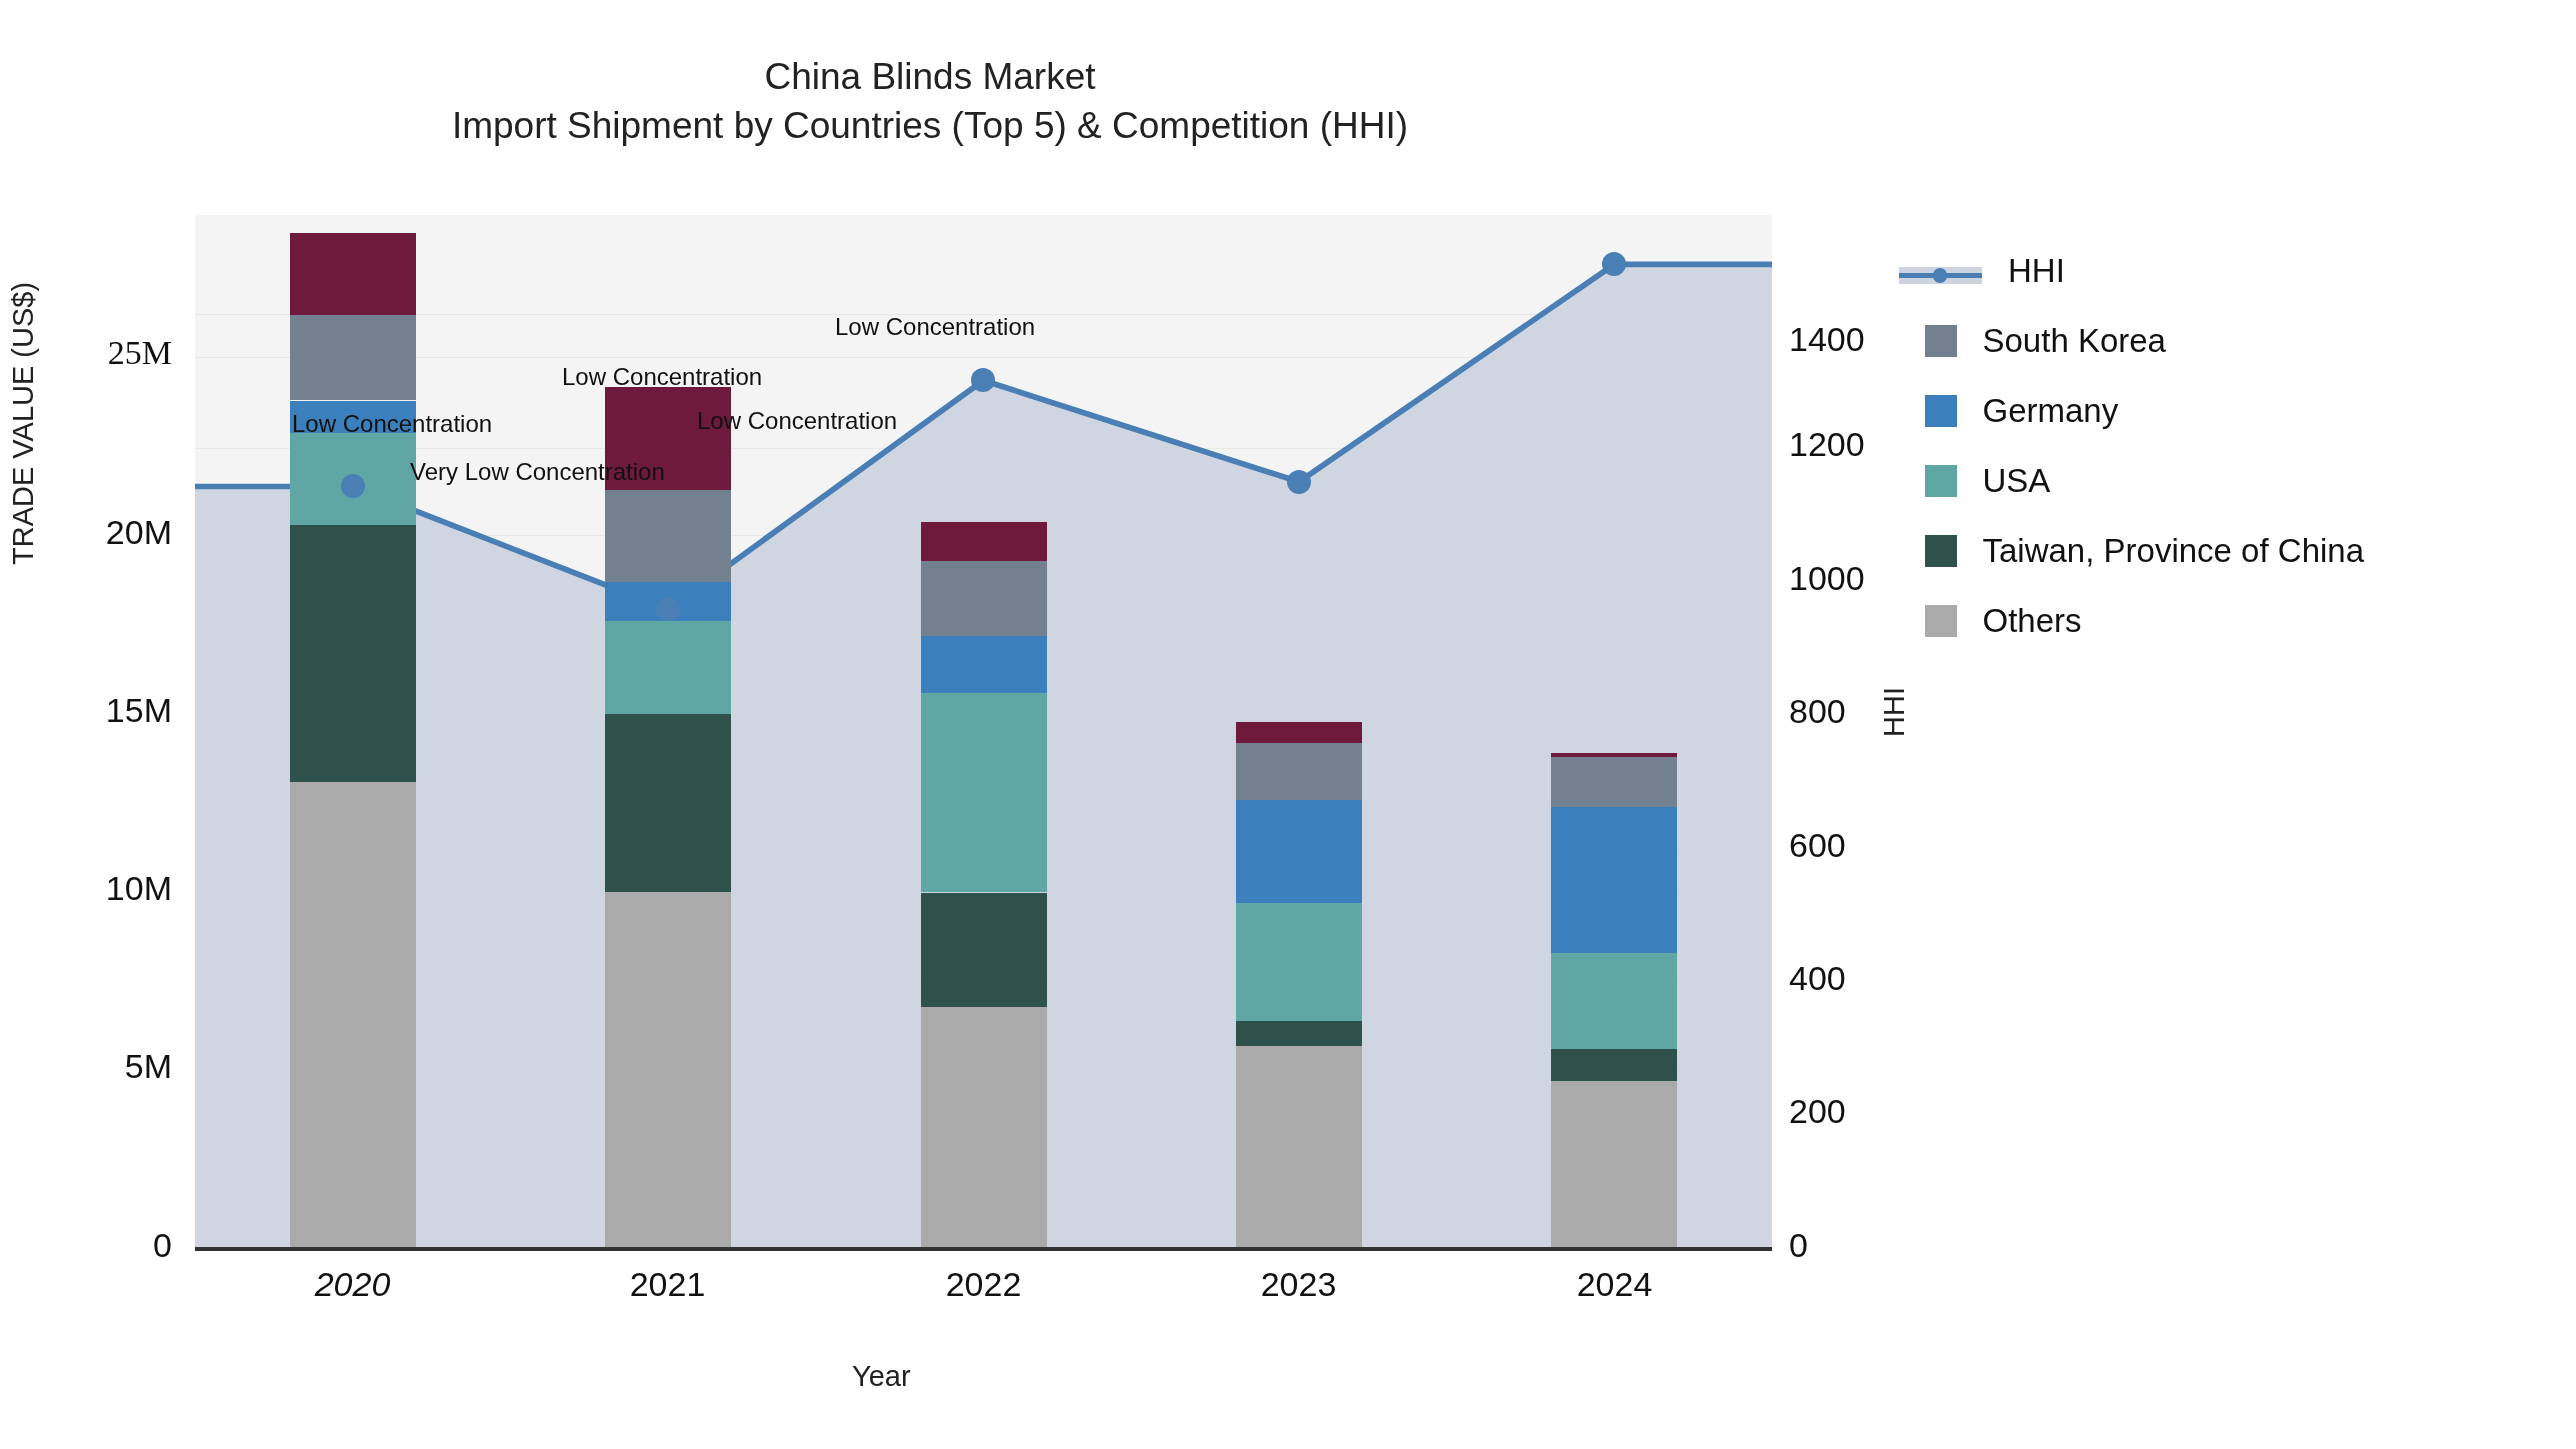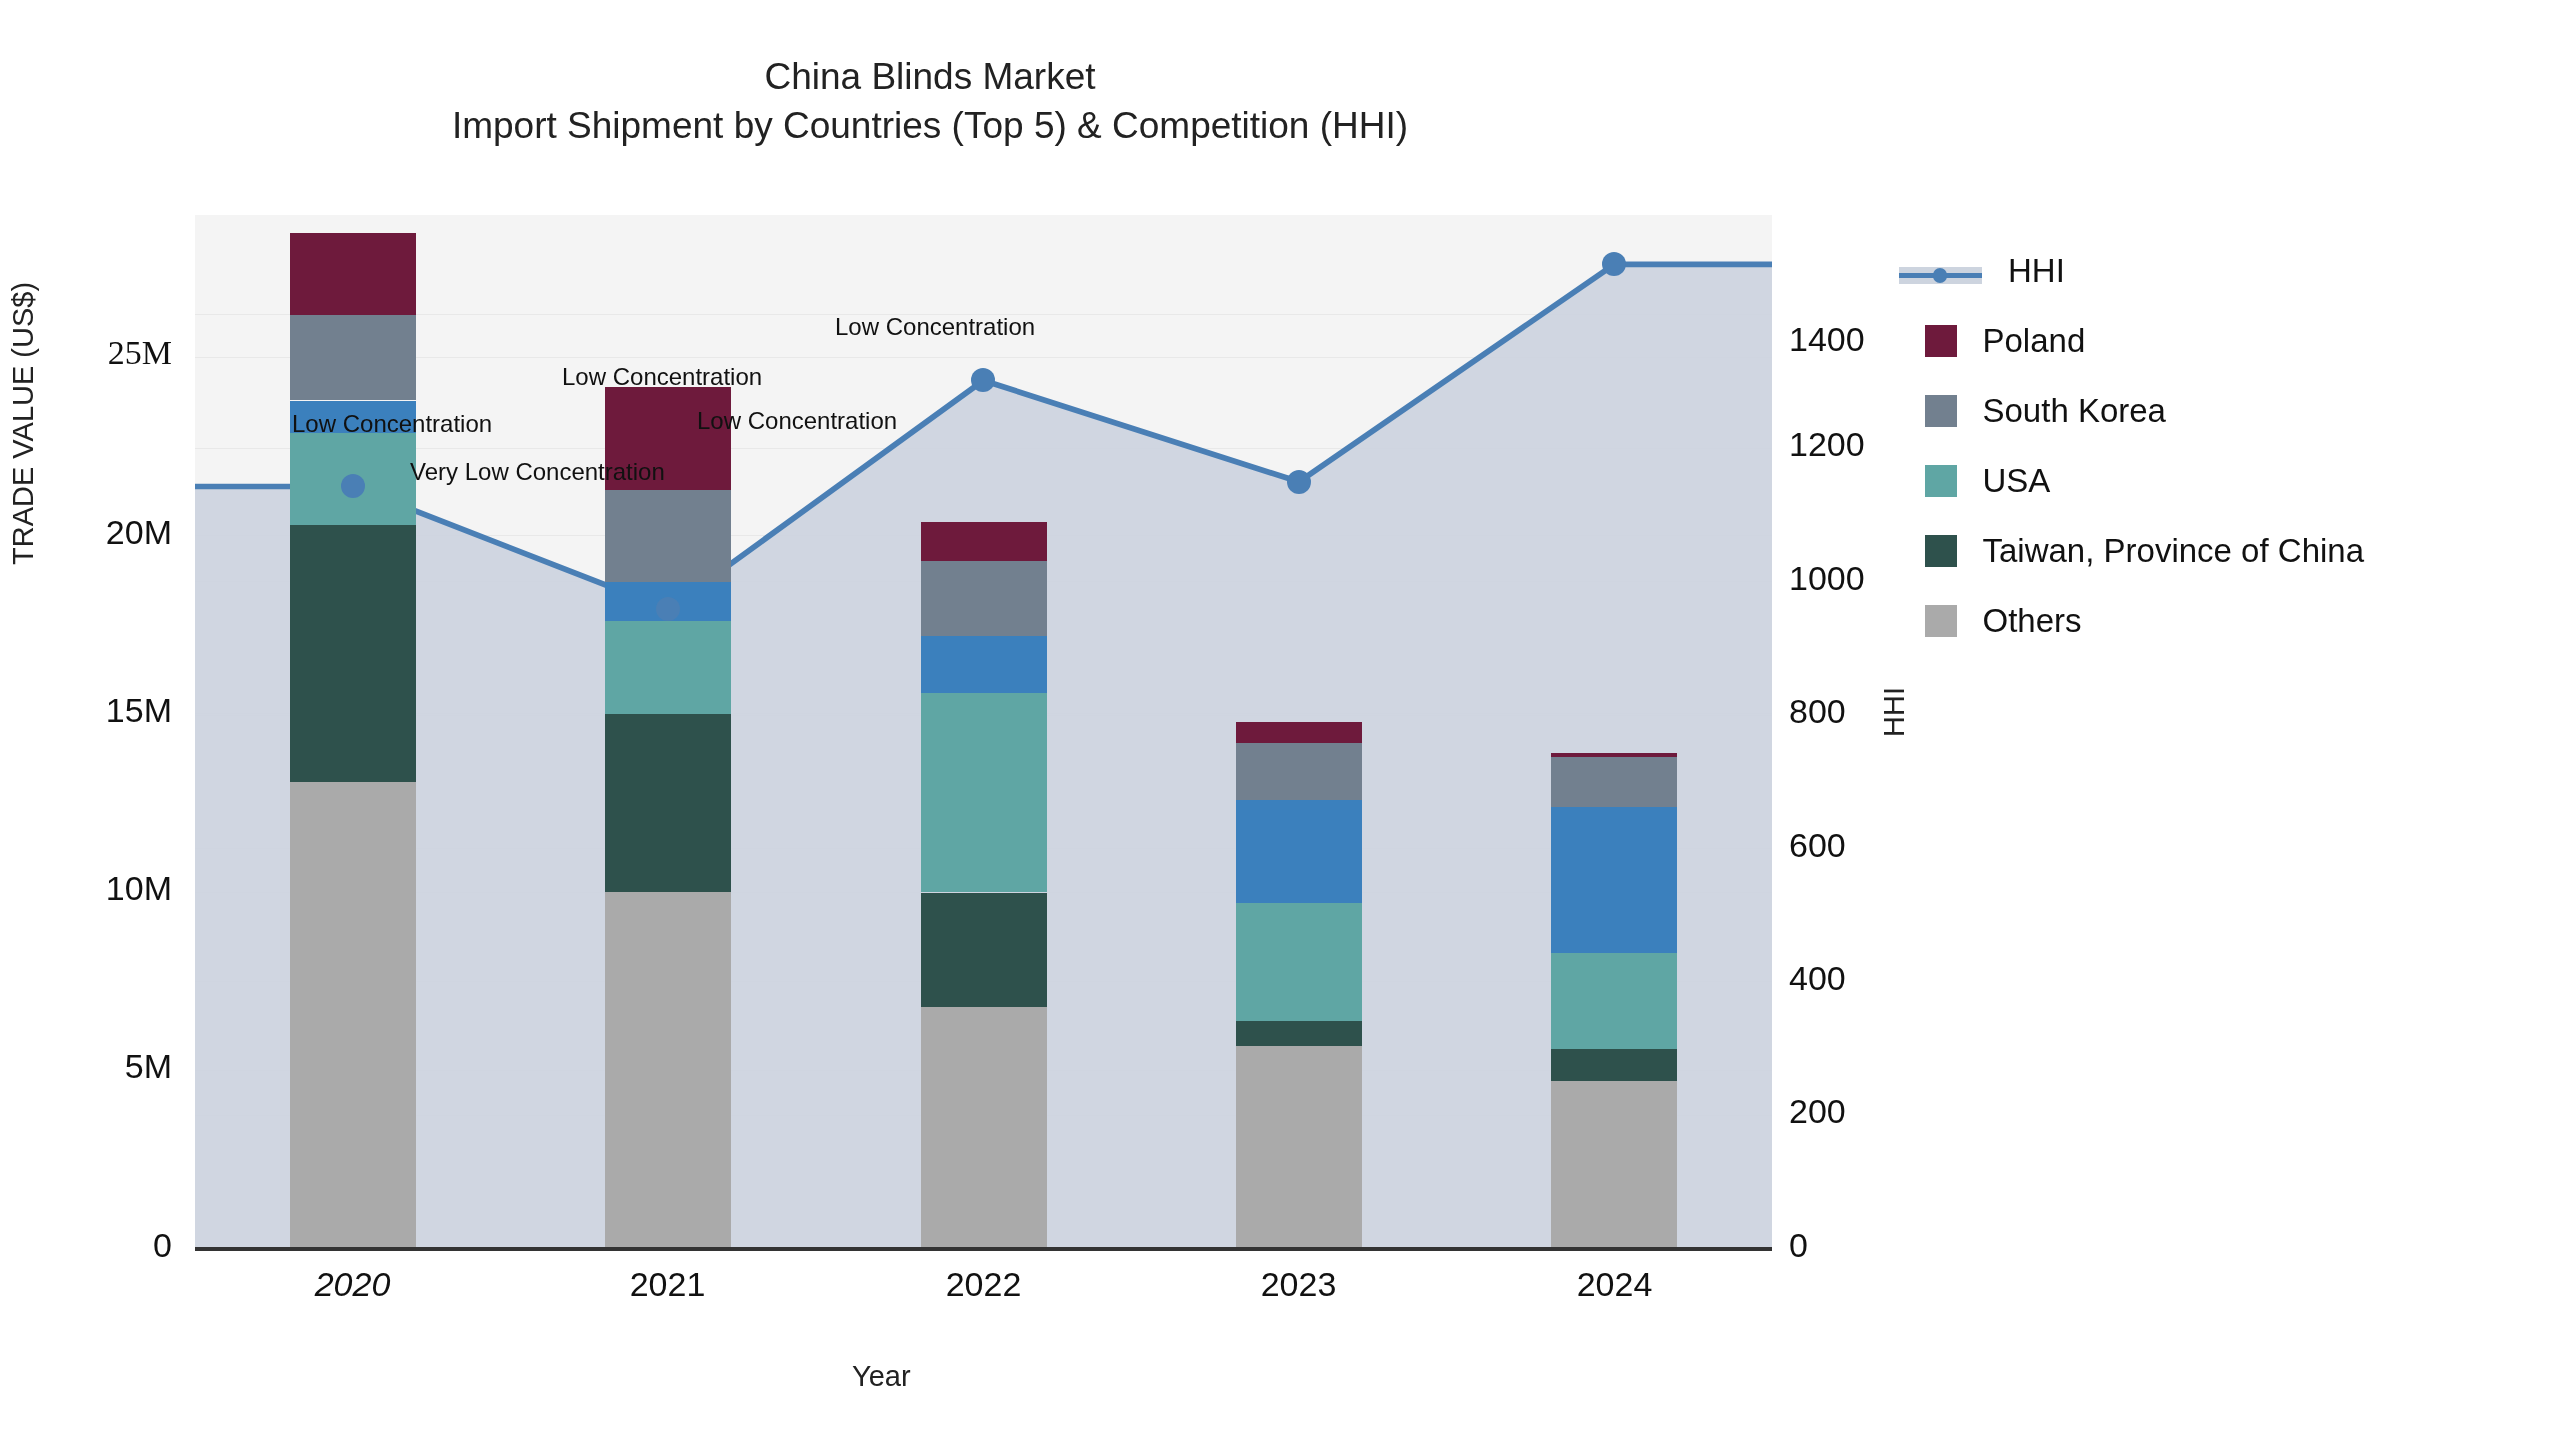--- a/index.html
+++ b/index.html
@@ -184,28 +184,28 @@
       <div class="legend-row">
         <span class="legend-line-swatch">
           <span class="lband"></span>
           <span class="lstroke" style="background: rgb(74, 127, 181);"></span>
           <span class="ldot" style="background: rgb(74, 127, 181);"></span>
         </span>
         <span style="display: inline-block; width: 26px;"></span>
         <span class="legend-label">HHI</span>
       </div>
       <div class="legend-row">
-        <span class="legend-swatch" style="background: rgb(110, 26, 60);"></span>
-        <span class="legend-label">Poland</span>
-      </div>
-      <div class="legend-row">
         <span class="legend-swatch" style="background: rgb(114, 128, 143);"></span>
         <span class="legend-label">South Korea</span>
       </div>
       <div class="legend-row">
+        <span class="legend-swatch" style="background: rgb(59, 128, 189);"></span>
+        <span class="legend-label">Germany</span>
+      </div>
+      <div class="legend-row">
         <span class="legend-swatch" style="background: rgb(95, 166, 164);"></span>
         <span class="legend-label">USA</span>
       </div>
       <div class="legend-row">
         <span class="legend-swatch" style="background: rgb(46, 81, 76);"></span>
         <span class="legend-label">Taiwan, Province of China</span>
       </div>
       <div class="legend-row">
         <span class="legend-swatch" style="background: rgb(170, 170, 170);"></span>
         <span class="legend-label">Others</span>

